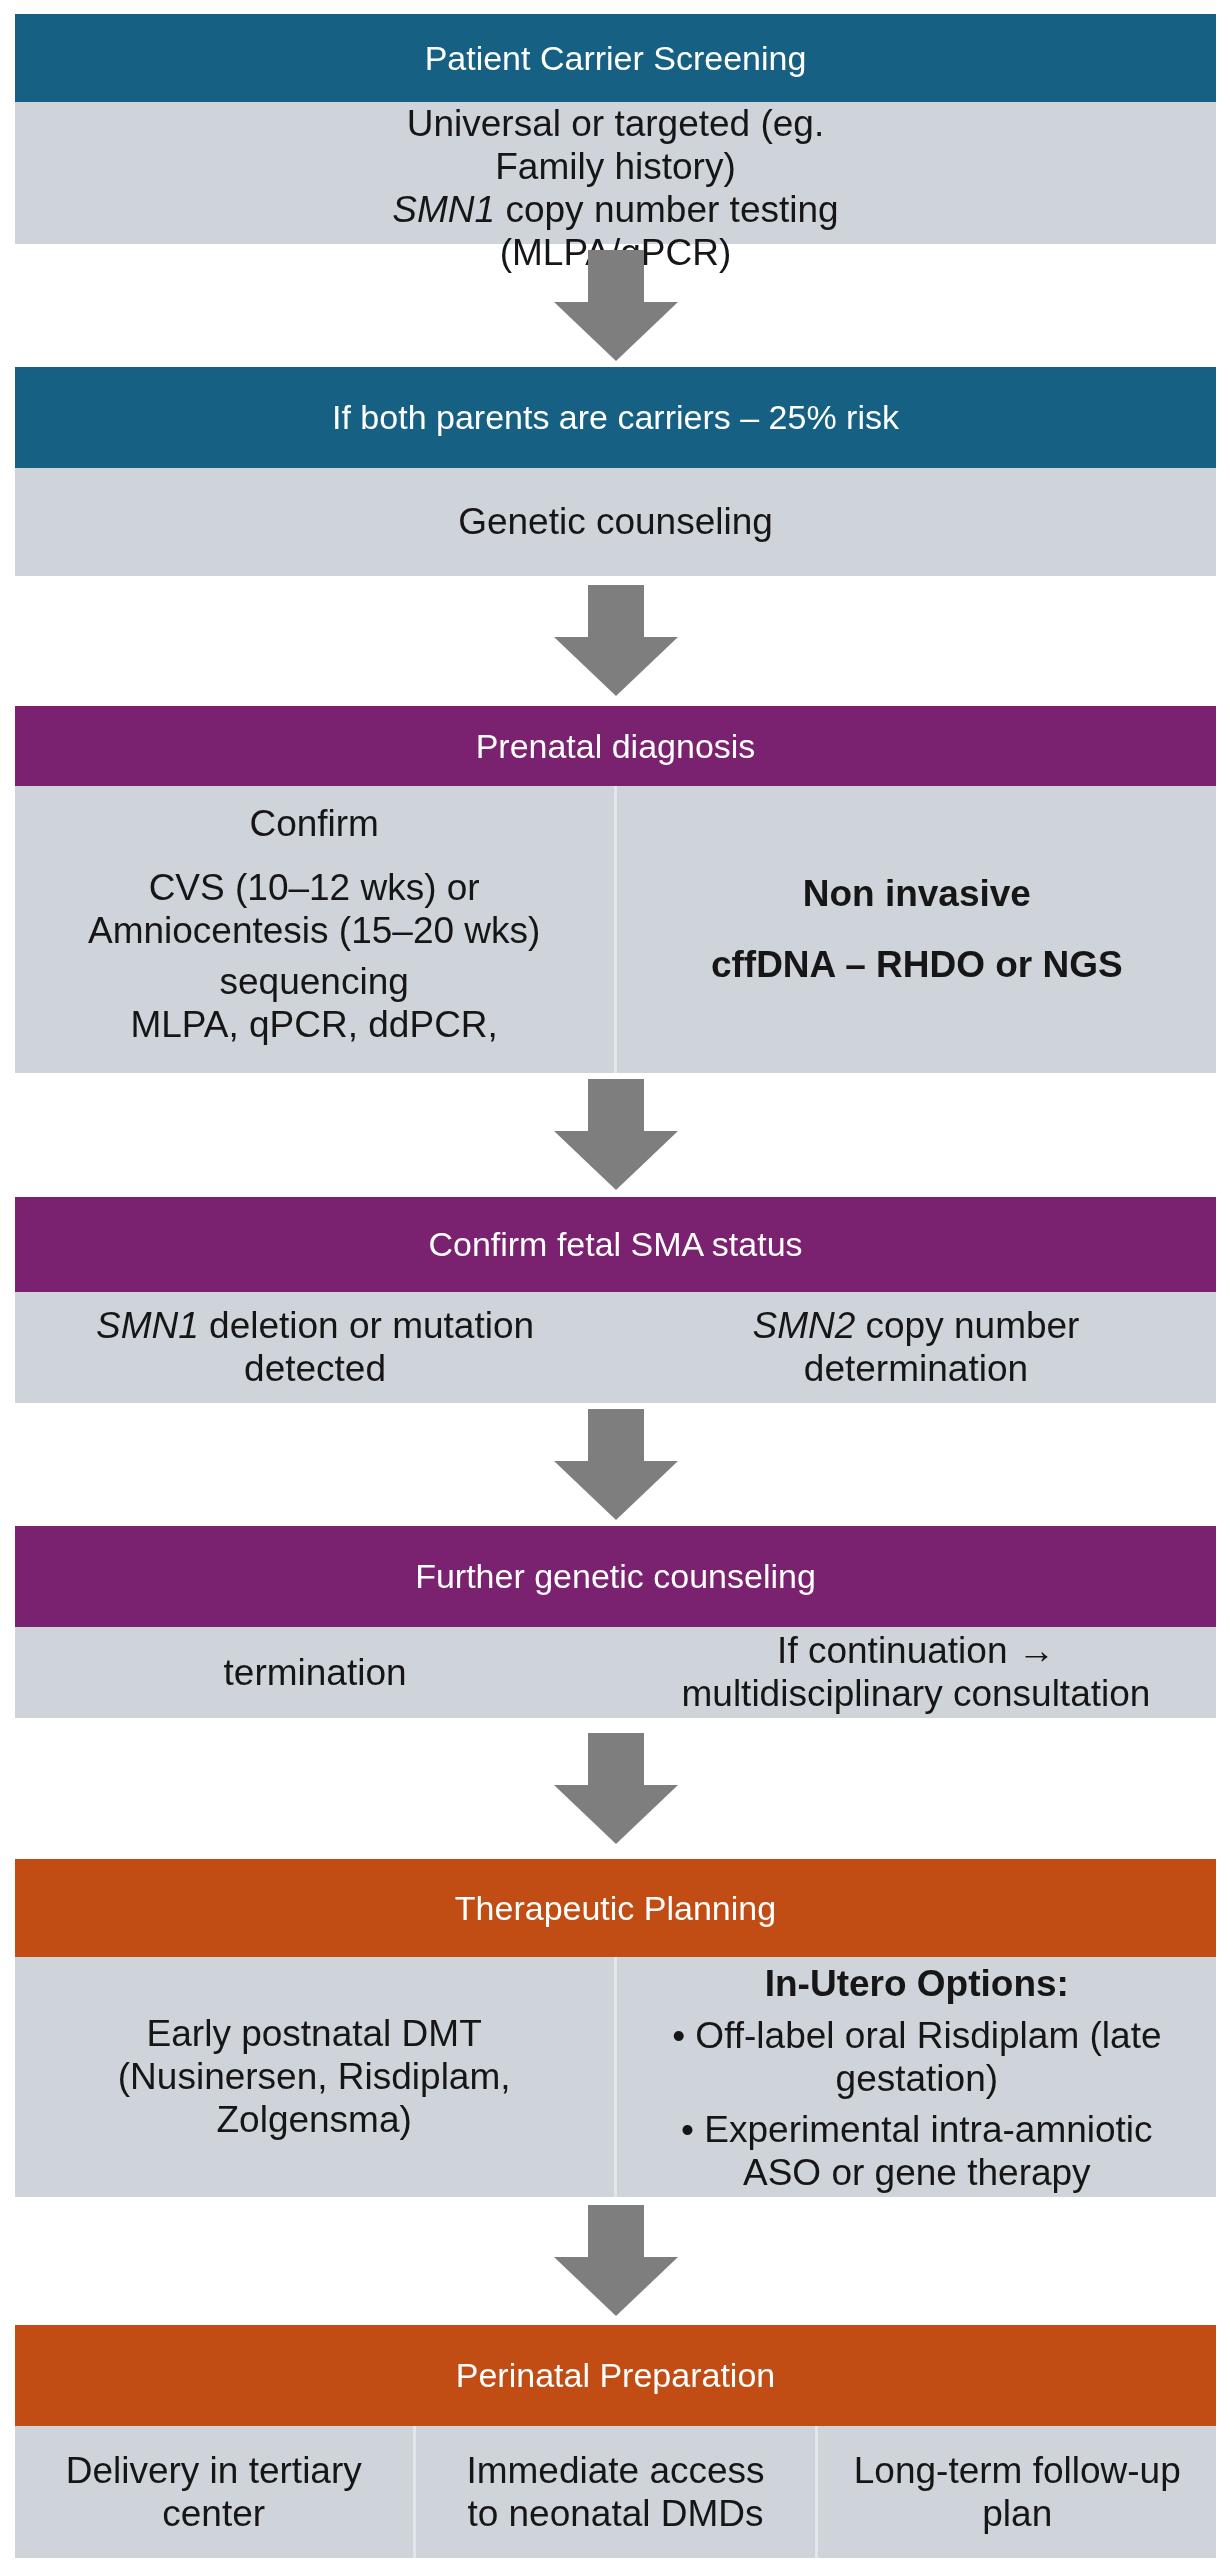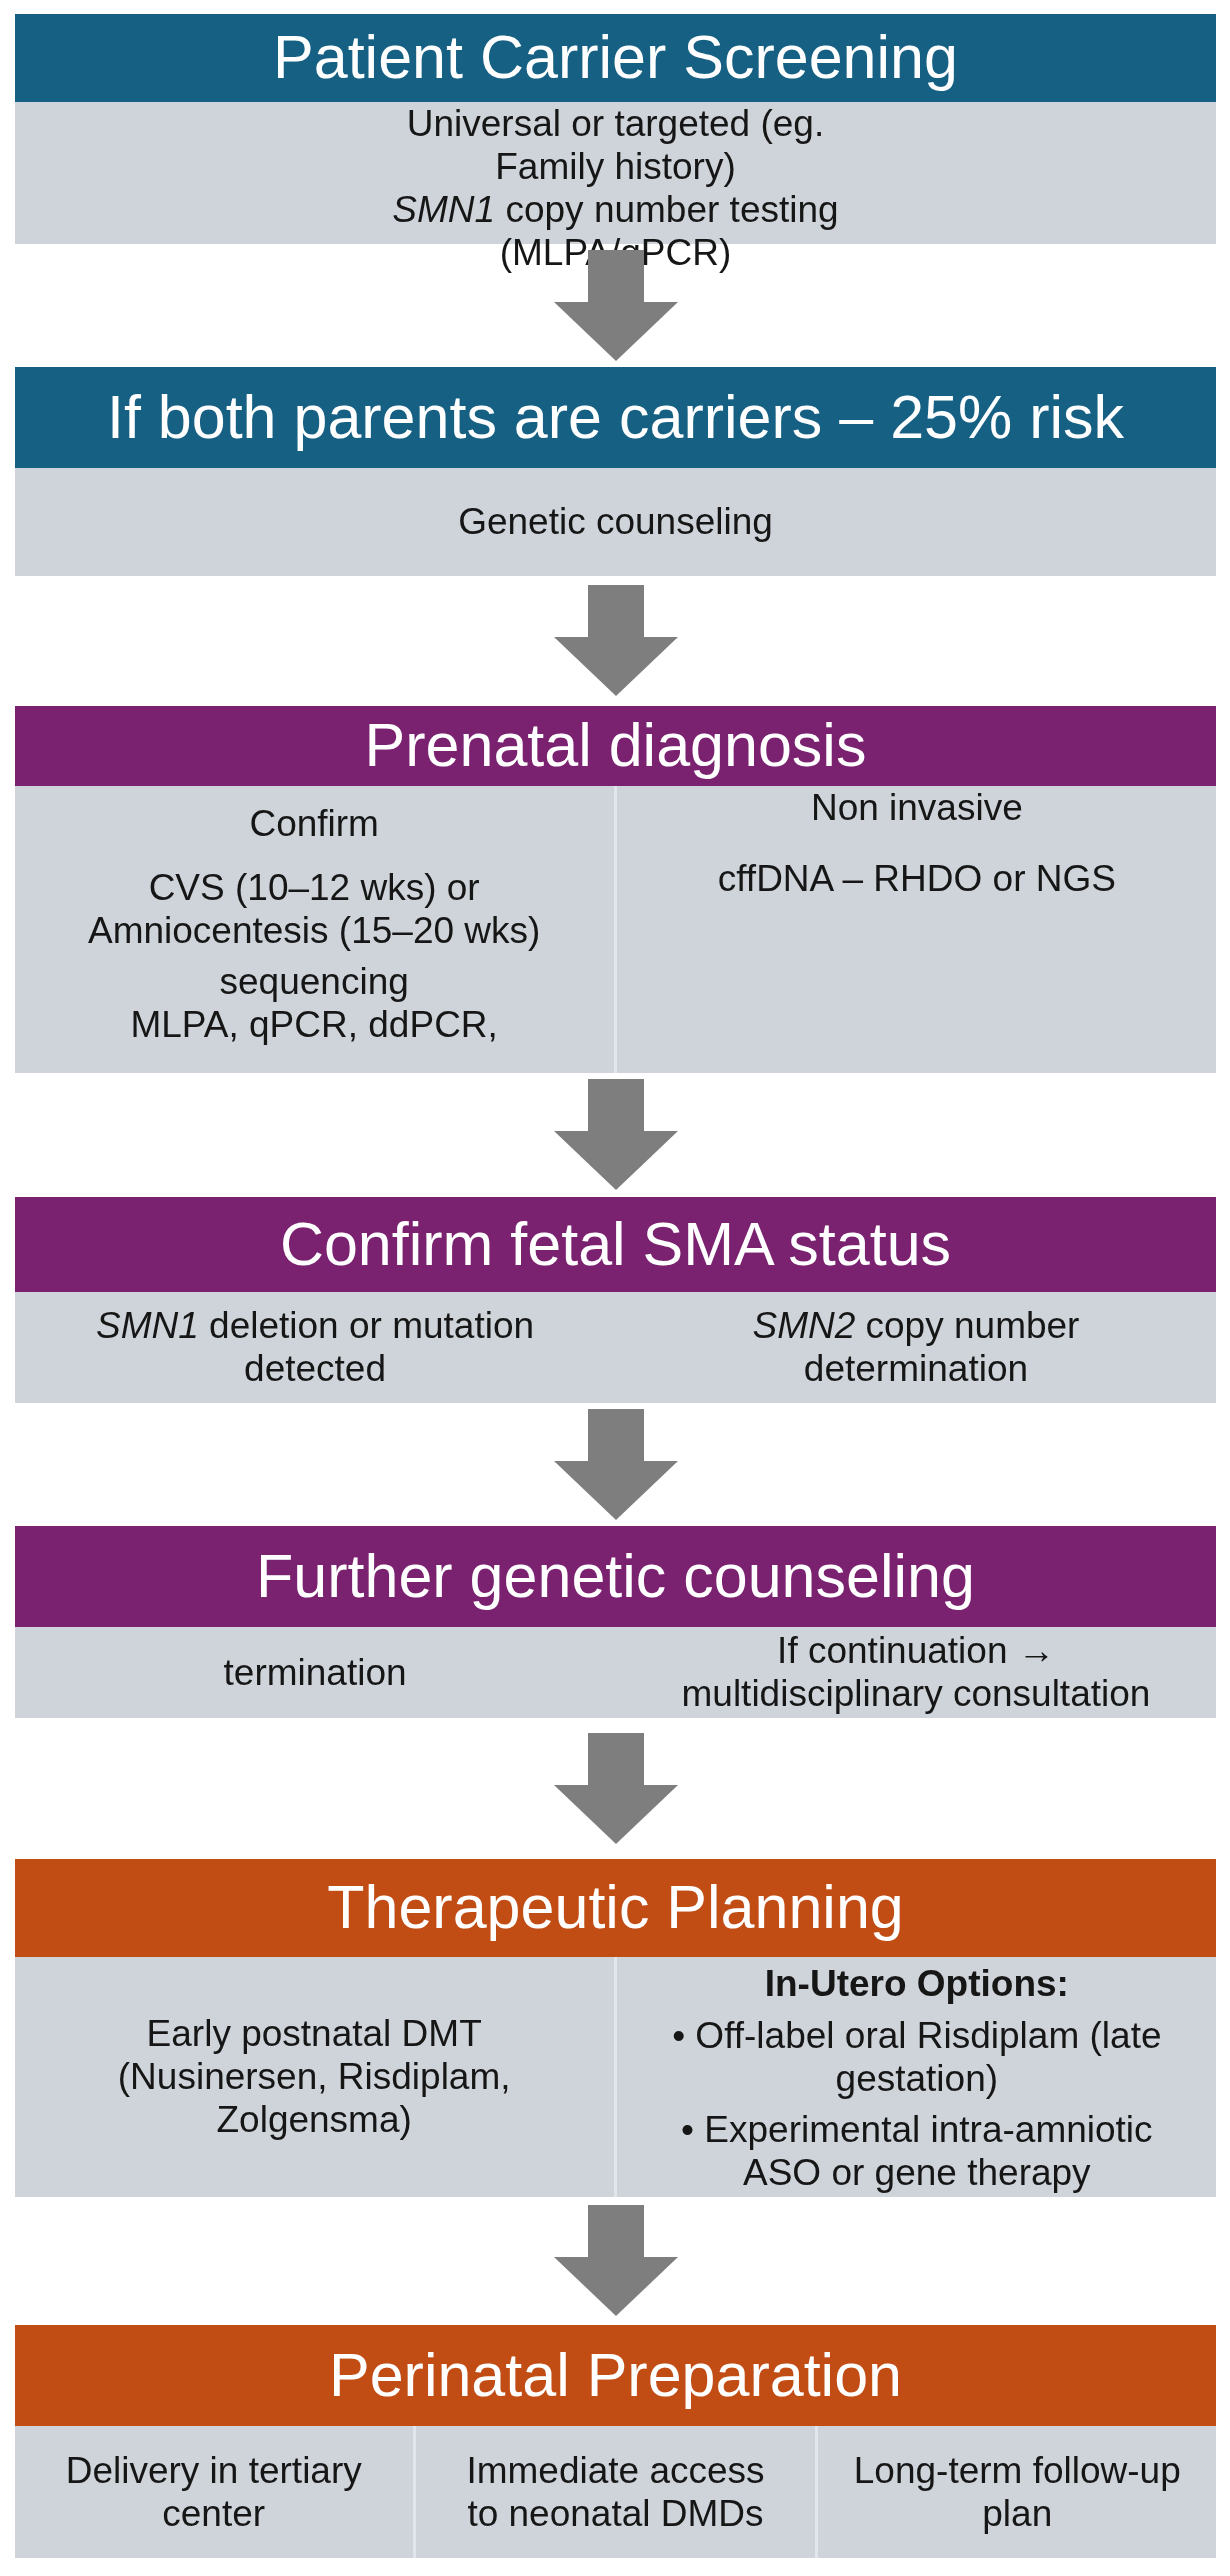--- a/index.html
+++ b/index.html
@@ -15,21 +15,21 @@
 
   .flow { padding-top: 13.5px; }
 
   .stage { margin: 0 14.6px; }
 
   .hdr {
     display: flex;
     align-items: center;
     justify-content: center;
     color: #ffffff;
-    font-size: 61px;
+    font-size: 34px;
     line-height: 1;
     text-align: center;
   }
   .theme-teal   { background: #166083; }
   .theme-purple { background: #7A2170; }
   .theme-orange { background: #C14D15; }
 
   .bd {
     background: #CED4DA;
     display: flex;
@@ -84,21 +84,21 @@
     border-left: 62px solid transparent;
     border-right: 62px solid transparent;
     border-top: 59px solid #7E7E7E;
   }
 
   
   .s3 .col-left { justify-content: flex-start; padding-top: 16.4px; }
   .s3 .p1 { margin-bottom: 21px; }
   .s3 .p2 { margin-bottom: 8.2px; }
   .s3 .col-right .p1 { margin-bottom: 28px; }
-  .s3 .col-right { justify-content: flex-start; padding-top: 0; }
+  .s3 .col-right { justify-content: center; padding-top: 0; font-weight: bold; }
 
   
   .s6 .col-right { justify-content: flex-start; padding-top: 5.9px; }
   .s6 .head-line { margin-bottom: 8.2px; }
   .s6 .bullet { margin-bottom: 8.2px; }
 </style>
 </head>
 <body>
 
 <div class="flow">

